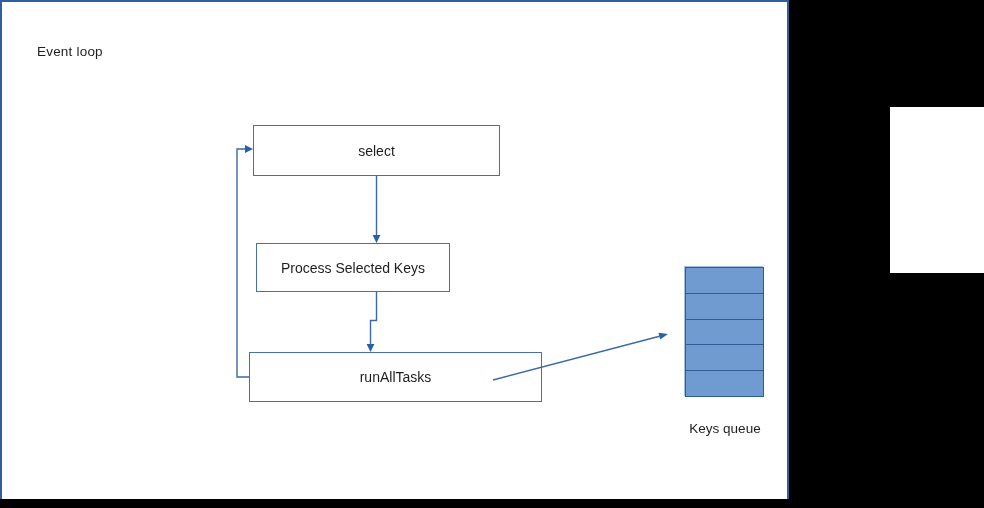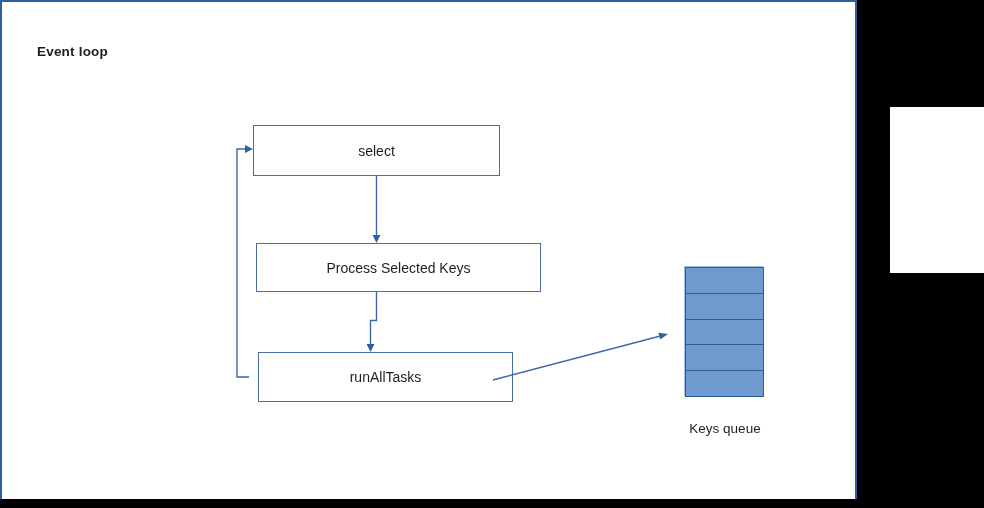--- a/index.html
+++ b/index.html
@@ -16,26 +16,25 @@
   body{
     width:984px;height:508px;
     background:var(--backdrop);
     position:relative;
     overflow:hidden;
     font-family:"Liberation Sans", sans-serif;
     color:var(--text);
   }
   .page{
     position:absolute;left:0;top:0;
-    width:857px;height:499px;
+    width:789px;height:499px;
     box-sizing:border-box;
     background:var(--page-bg);
     border:2px solid var(--accent);
     border-bottom:none;
-    font-weight:bold;
   }
   .secondary-window{
     position:absolute;left:890px;top:107px;
     width:94px;height:166px;
     background:#ffffff;
   }
   .diagram-title{
     position:absolute;left:35px;top:42px;
     font-size:13.5px;
     letter-spacing:0.2px;
@@ -43,22 +42,22 @@
   .node{
     position:absolute;
     box-sizing:border-box;
     background:#ffffff;
     border:1px solid var(--box-border);
     display:flex;align-items:center;justify-content:center;
     font-size:14px;
     text-align:right;
   }
   .node-select{left:253px;top:125px;width:247px;height:51px;}
-  .node-process{left:256px;top:243px;width:285px;height:49px;}
-  .node-run{left:258px;top:352px;width:255px;height:50px;}
+  .node-process{left:256px;top:243px;width:194px;height:49px;}
+  .node-run{left:249px;top:352px;width:293px;height:50px;}
   .task-queue{
     position:absolute;left:685px;top:267px;
     width:79px;height:130px;
     box-sizing:border-box;
     background:var(--queue-fill);
     border:1px solid var(--queue-border);
     display:flex;flex-direction:column;
     box-shadow:-1px -1px 0 #a6bede;
   }
   .qcell{flex:1;}

